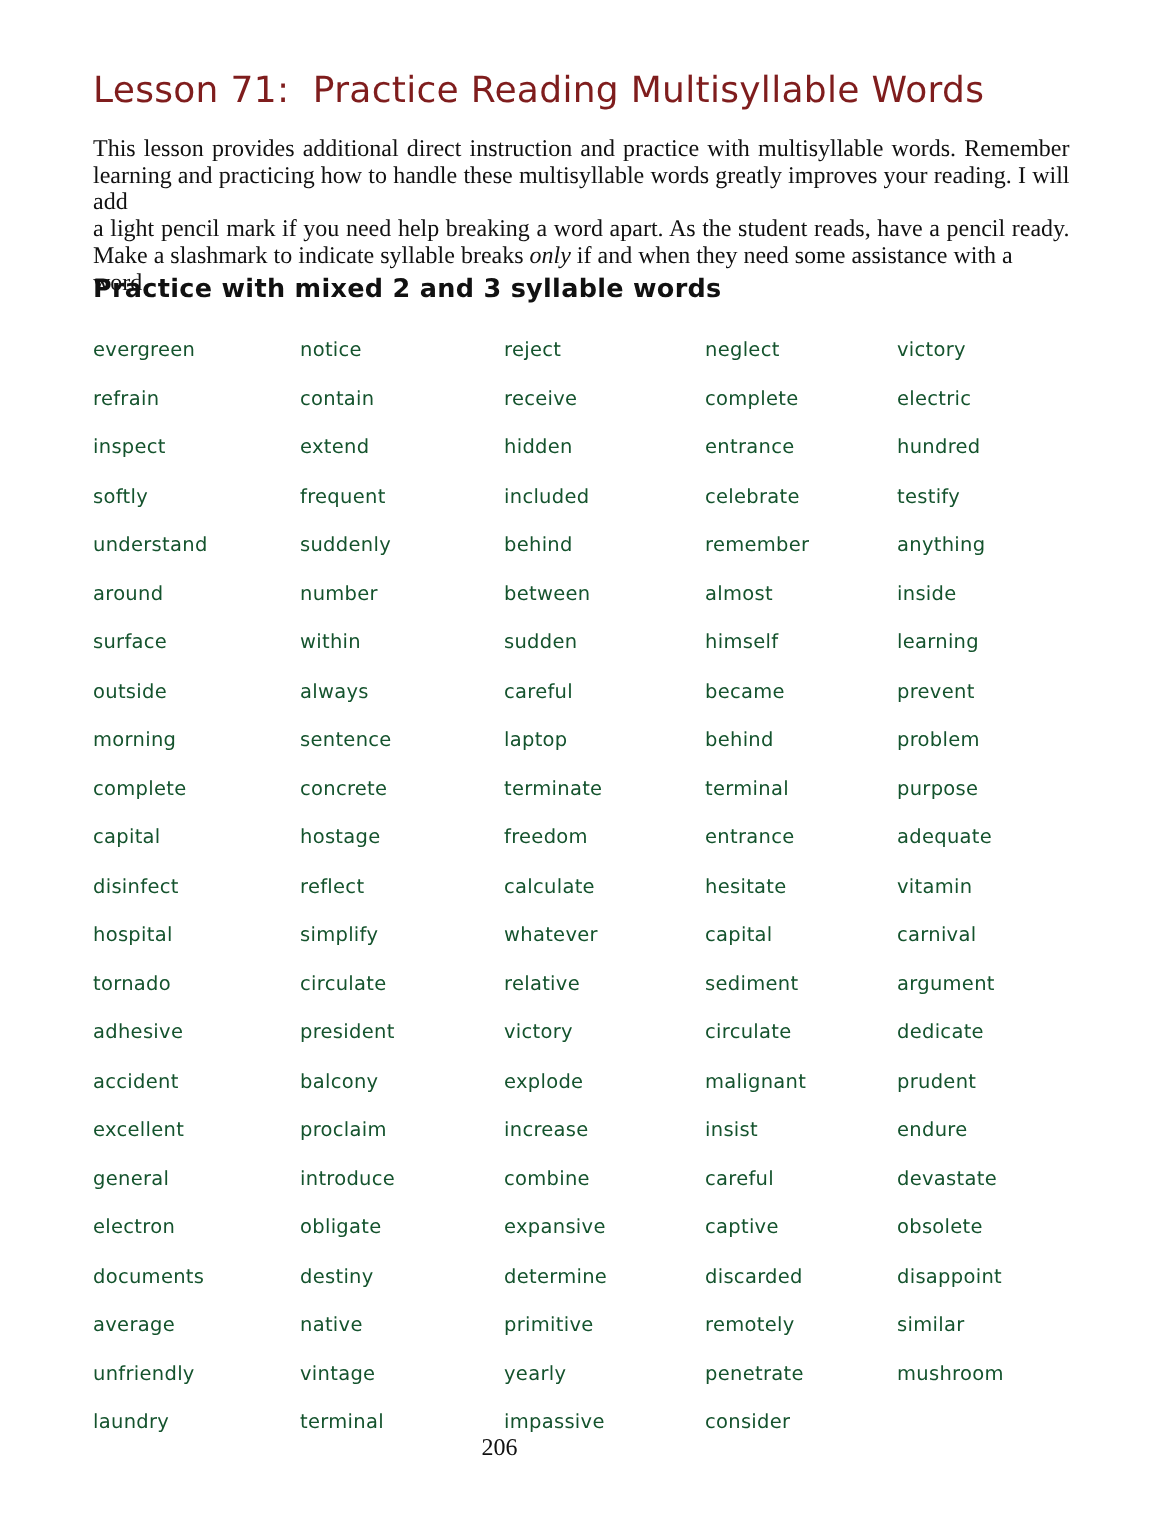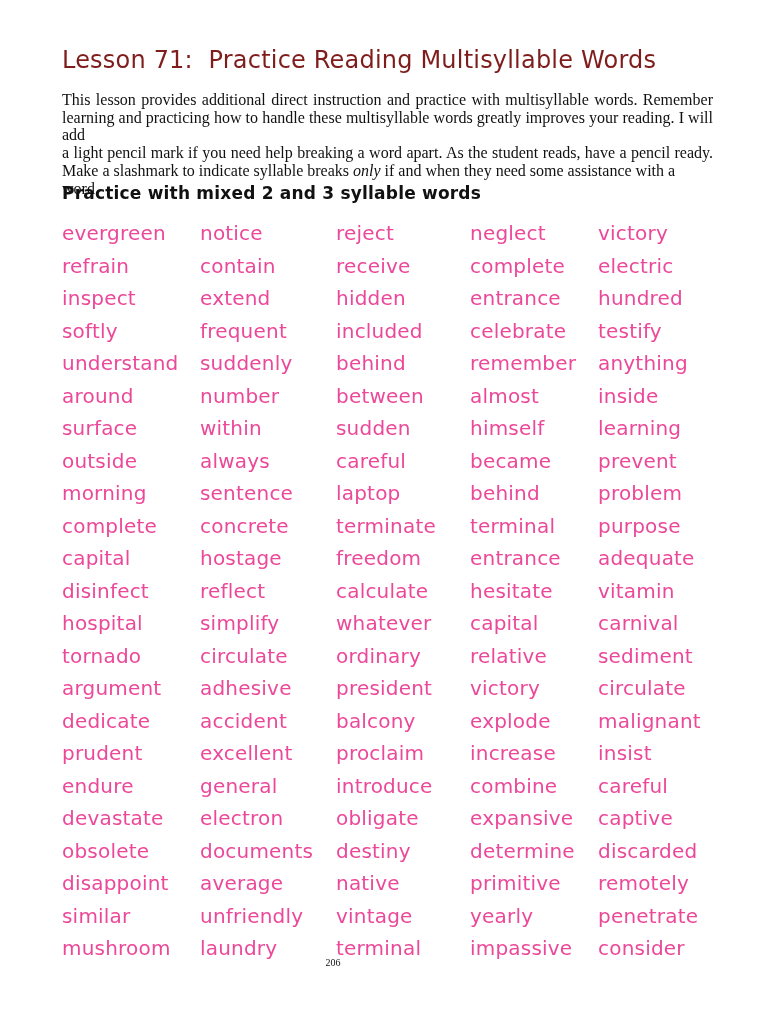--- a/index.html
+++ b/index.html
@@ -61,36 +61,36 @@
   }
   .word-grid {
     position: absolute;
     left: 62px;
     top: 224px;
     width: 660px;
     display: grid;
     grid-template-columns: 138px 136px 134px 128px auto;
     grid-auto-rows: 32.5px;
     font-family: "DejaVu Sans", sans-serif;
-    font-size: 20px;
+    font-size: 13px;
     letter-spacing: 0.2px;
-    color: #ec4899;
+    color: #14532d;
   }
   .word-cell {
     line-height: 19px;
     white-space: nowrap;
   }
   .page-number {
     position: absolute;
     left: 0;
     top: 957px;
     width: 666px;
     text-align: center;
     font-family: "Liberation Serif", serif;
-    font-size: 10px;
+    font-size: 16px;
     color: #111111;
   }
 </style>
 </head>
 <body>
 
 <div class="page">
 
   <h1 class="title">Lesson 71:  Practice Reading Multisyllable Words</h1>
 
@@ -166,21 +166,20 @@
       <div class="word-cell">calculate</div>
       <div class="word-cell">hesitate</div>
       <div class="word-cell">vitamin</div>
       <div class="word-cell">hospital</div>
       <div class="word-cell">simplify</div>
       <div class="word-cell">whatever</div>
       <div class="word-cell">capital</div>
       <div class="word-cell">carnival</div>
       <div class="word-cell">tornado</div>
       <div class="word-cell">circulate</div>
-      <div class="word-cell">ordinary</div>
       <div class="word-cell">relative</div>
       <div class="word-cell">sediment</div>
       <div class="word-cell">argument</div>
       <div class="word-cell">adhesive</div>
       <div class="word-cell">president</div>
       <div class="word-cell">victory</div>
       <div class="word-cell">circulate</div>
       <div class="word-cell">dedicate</div>
       <div class="word-cell">accident</div>
       <div class="word-cell">balcony</div>

